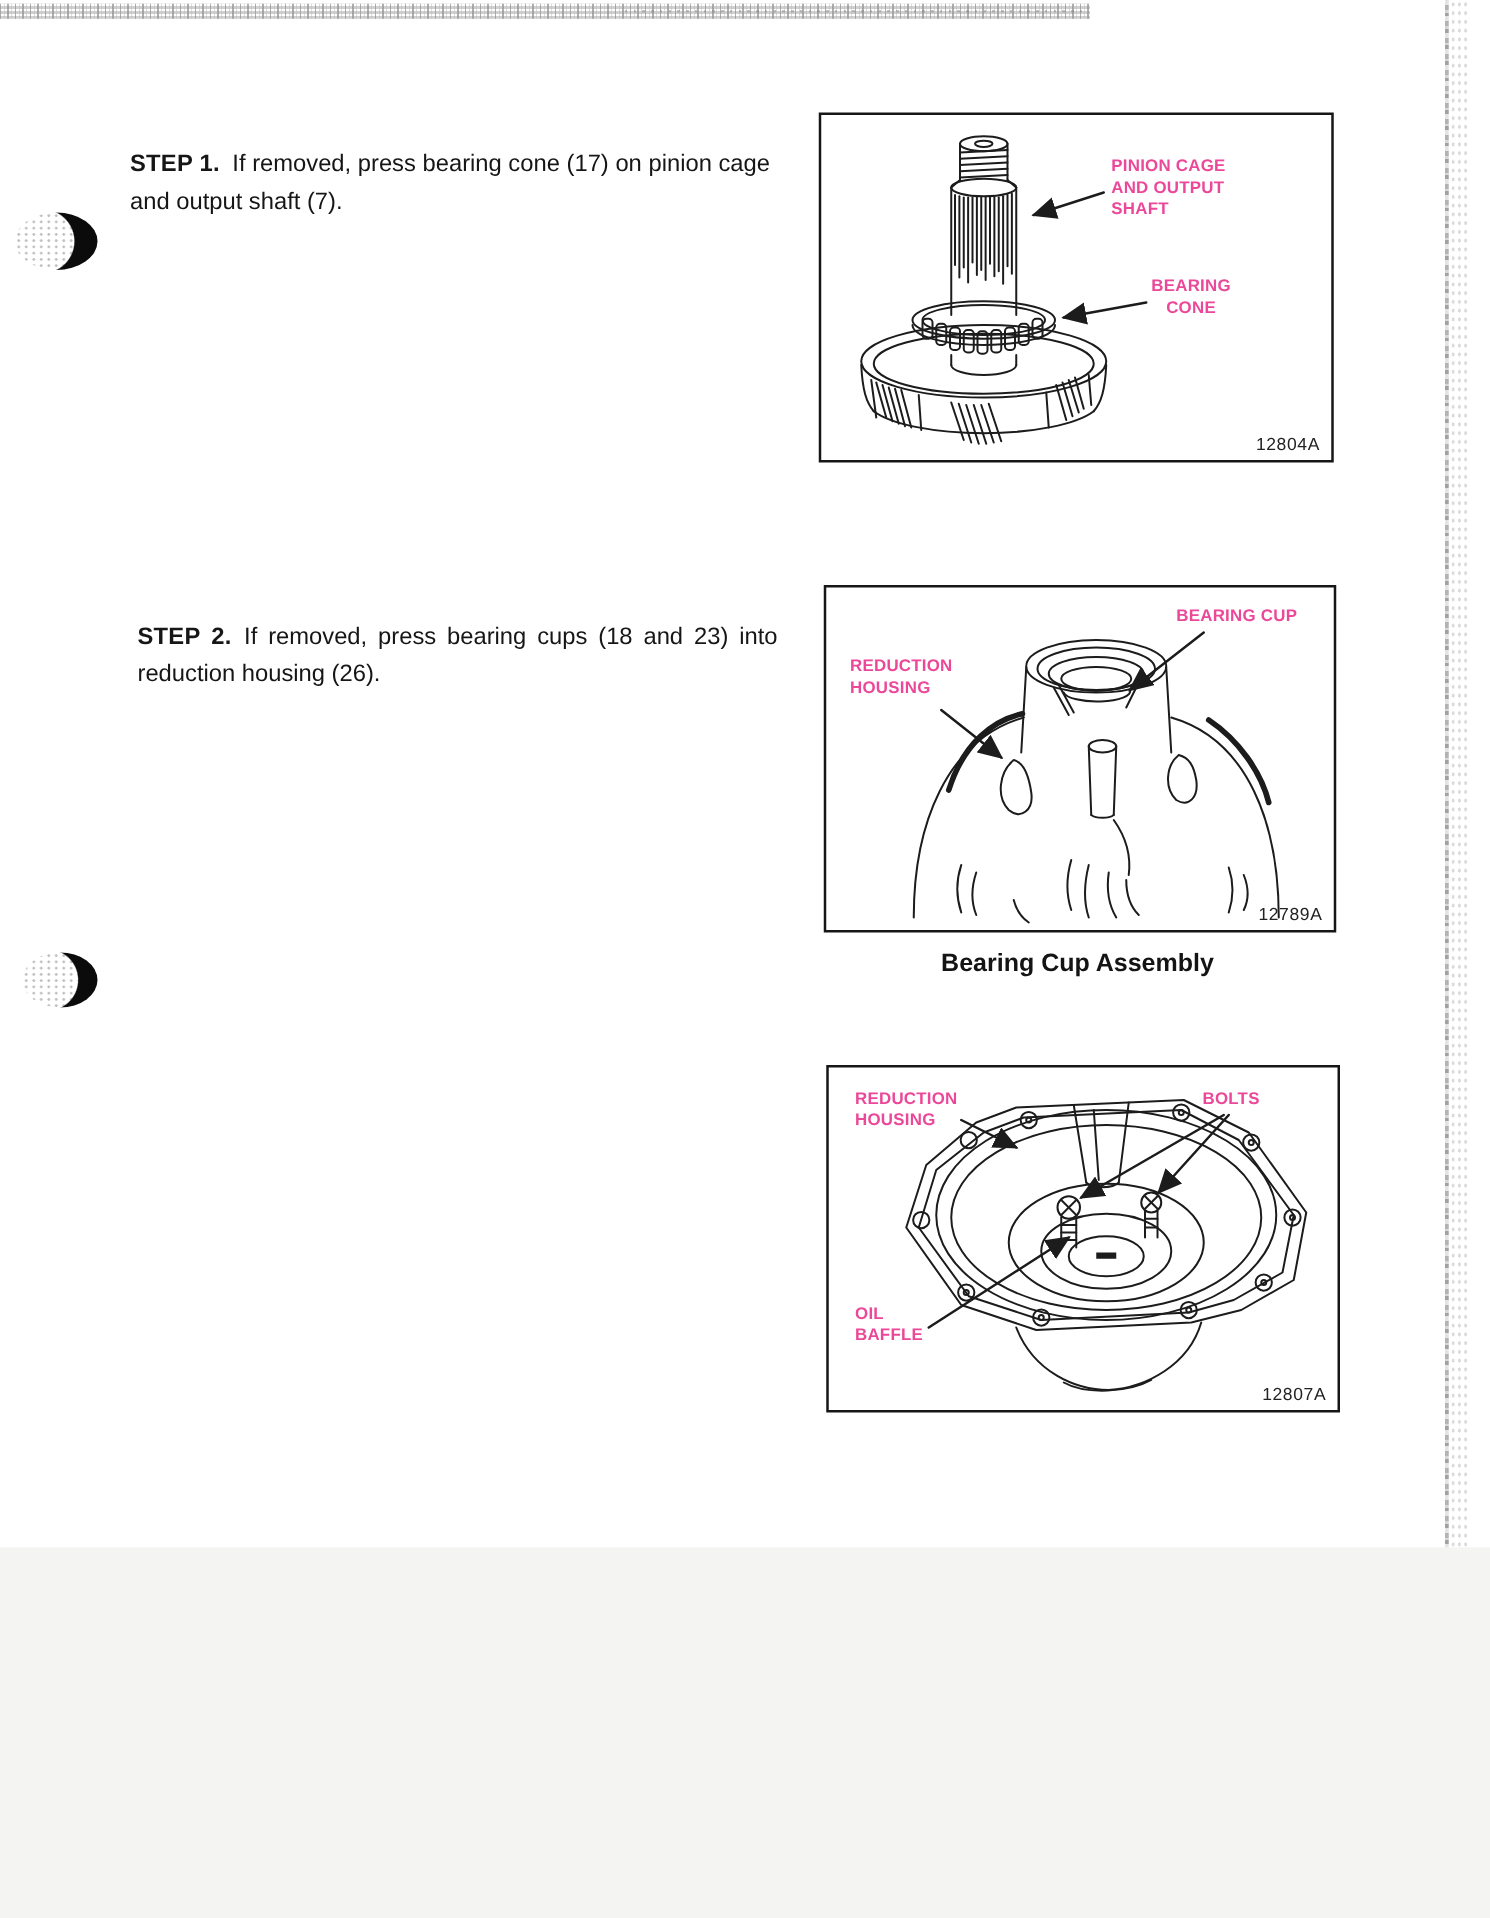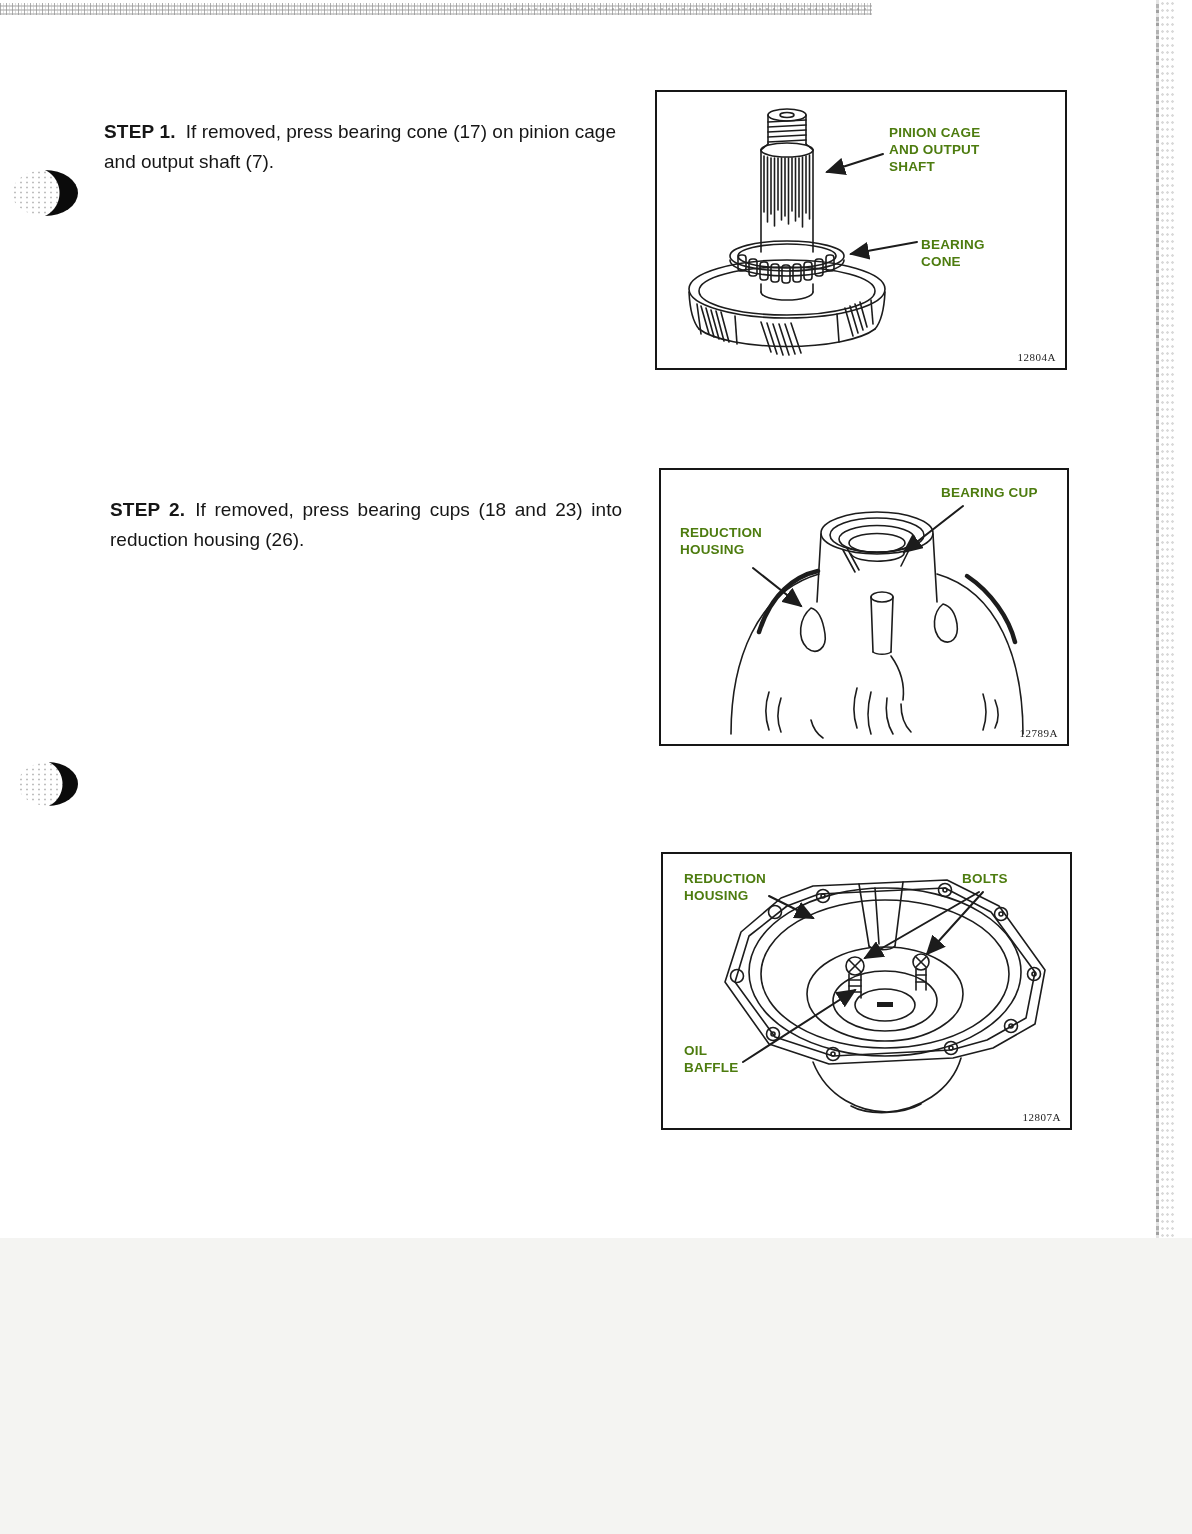--- a/index.html
+++ b/index.html
@@ -41,30 +41,30 @@
   #step2{left:110px;top:476px;width:512px;}
   #step3{left:113px;top:860px;width:518px;}
 
   
   .figure{position:absolute;border:2px solid #161616;background:#fff;}
   #fig1{left:655px;top:90px;width:408px;height:276px;}
   #fig2{left:659px;top:468px;width:406px;height:274px;}
   #fig3{left:661px;top:852px;width:407px;height:274px;}
   .figure svg{position:absolute;left:0;top:0;}
   .fig-label{position:absolute;font-weight:700;font-size:13.5px;line-height:17px;
-             white-space:pre-line;color:#4d7c0f;letter-spacing:.2px;}
-  .fig-id{position:absolute;right:9px;bottom:5px;font-size:11px;color:#222;letter-spacing:.5px;font-family:Liberation Serif, serif;}
+             white-space:pre-line;color:#ec4899;letter-spacing:.2px;}
+  .fig-id{position:absolute;right:9px;bottom:5px;font-size:14px;color:#222;letter-spacing:.5px;}
   .caption{position:absolute;text-align:center;font-weight:700;font-size:20px;color:#141414;}
   #cap1{left:655px;top:381px;width:408px;}
   #cap2{left:659px;top:760px;width:406px;}
   #cap3{left:661px;top:1144px;width:407px;}
 
   
   #fig1 .lbl-pinion{left:232px;top:32px;}
-  #fig1 .lbl-bearing{left:264px;top:144px;}
+  #fig1 .lbl-bearing{left:264px;top:128px;text-align:center;}
   
   #fig2 .lbl-cup{left:280px;top:14px;}
   #fig2 .lbl-housing{left:19px;top:54px;}
   
   #fig3 .lbl-housing{left:21px;top:16px;}
   #fig3 .lbl-bolts{left:299px;top:16px;}
   #fig3 .lbl-baffle{left:21px;top:188px;}
 
   .page-number{position:absolute;left:0;top:1458px;width:1150px;text-align:center;
                font-weight:700;font-size:18px;color:#161616;padding-left:23px;}
@@ -230,20 +230,21 @@
       <path d="M150,250 C152,258 156,264 162,268"></path>
 
       <line x1="302" y1="36" x2="243" y2="82" stroke-width="2" marker-end="url(#ah2)"></line>
       <line x1="92" y1="98" x2="140" y2="136" stroke-width="2" marker-end="url(#ah2)"></line>
     </svg>
     <div class="fig-label lbl-cup">BEARING CUP</div>
     <div class="fig-label lbl-housing">REDUCTION
 HOUSING</div>
     <div class="fig-id">12789A</div>
   </div>
+  <div class="caption" id="cap2">Bearing Cup Assembly</div>
 
 
   <div class="figure" id="fig3">
     <svg width="403" height="270" viewBox="0 0 403 270" fill="none" stroke="#1c1c1c" stroke-width="1.6" stroke-linecap="round" stroke-linejoin="round">
       <defs>
         <marker id="ah3" markerWidth="11" markerHeight="9" refX="9" refY="4.5" orient="auto">
           <path d="M0,0 L10,4.5 L0,9 z" fill="#1c1c1c" stroke="none"></path>
         </marker>
       </defs>
 

